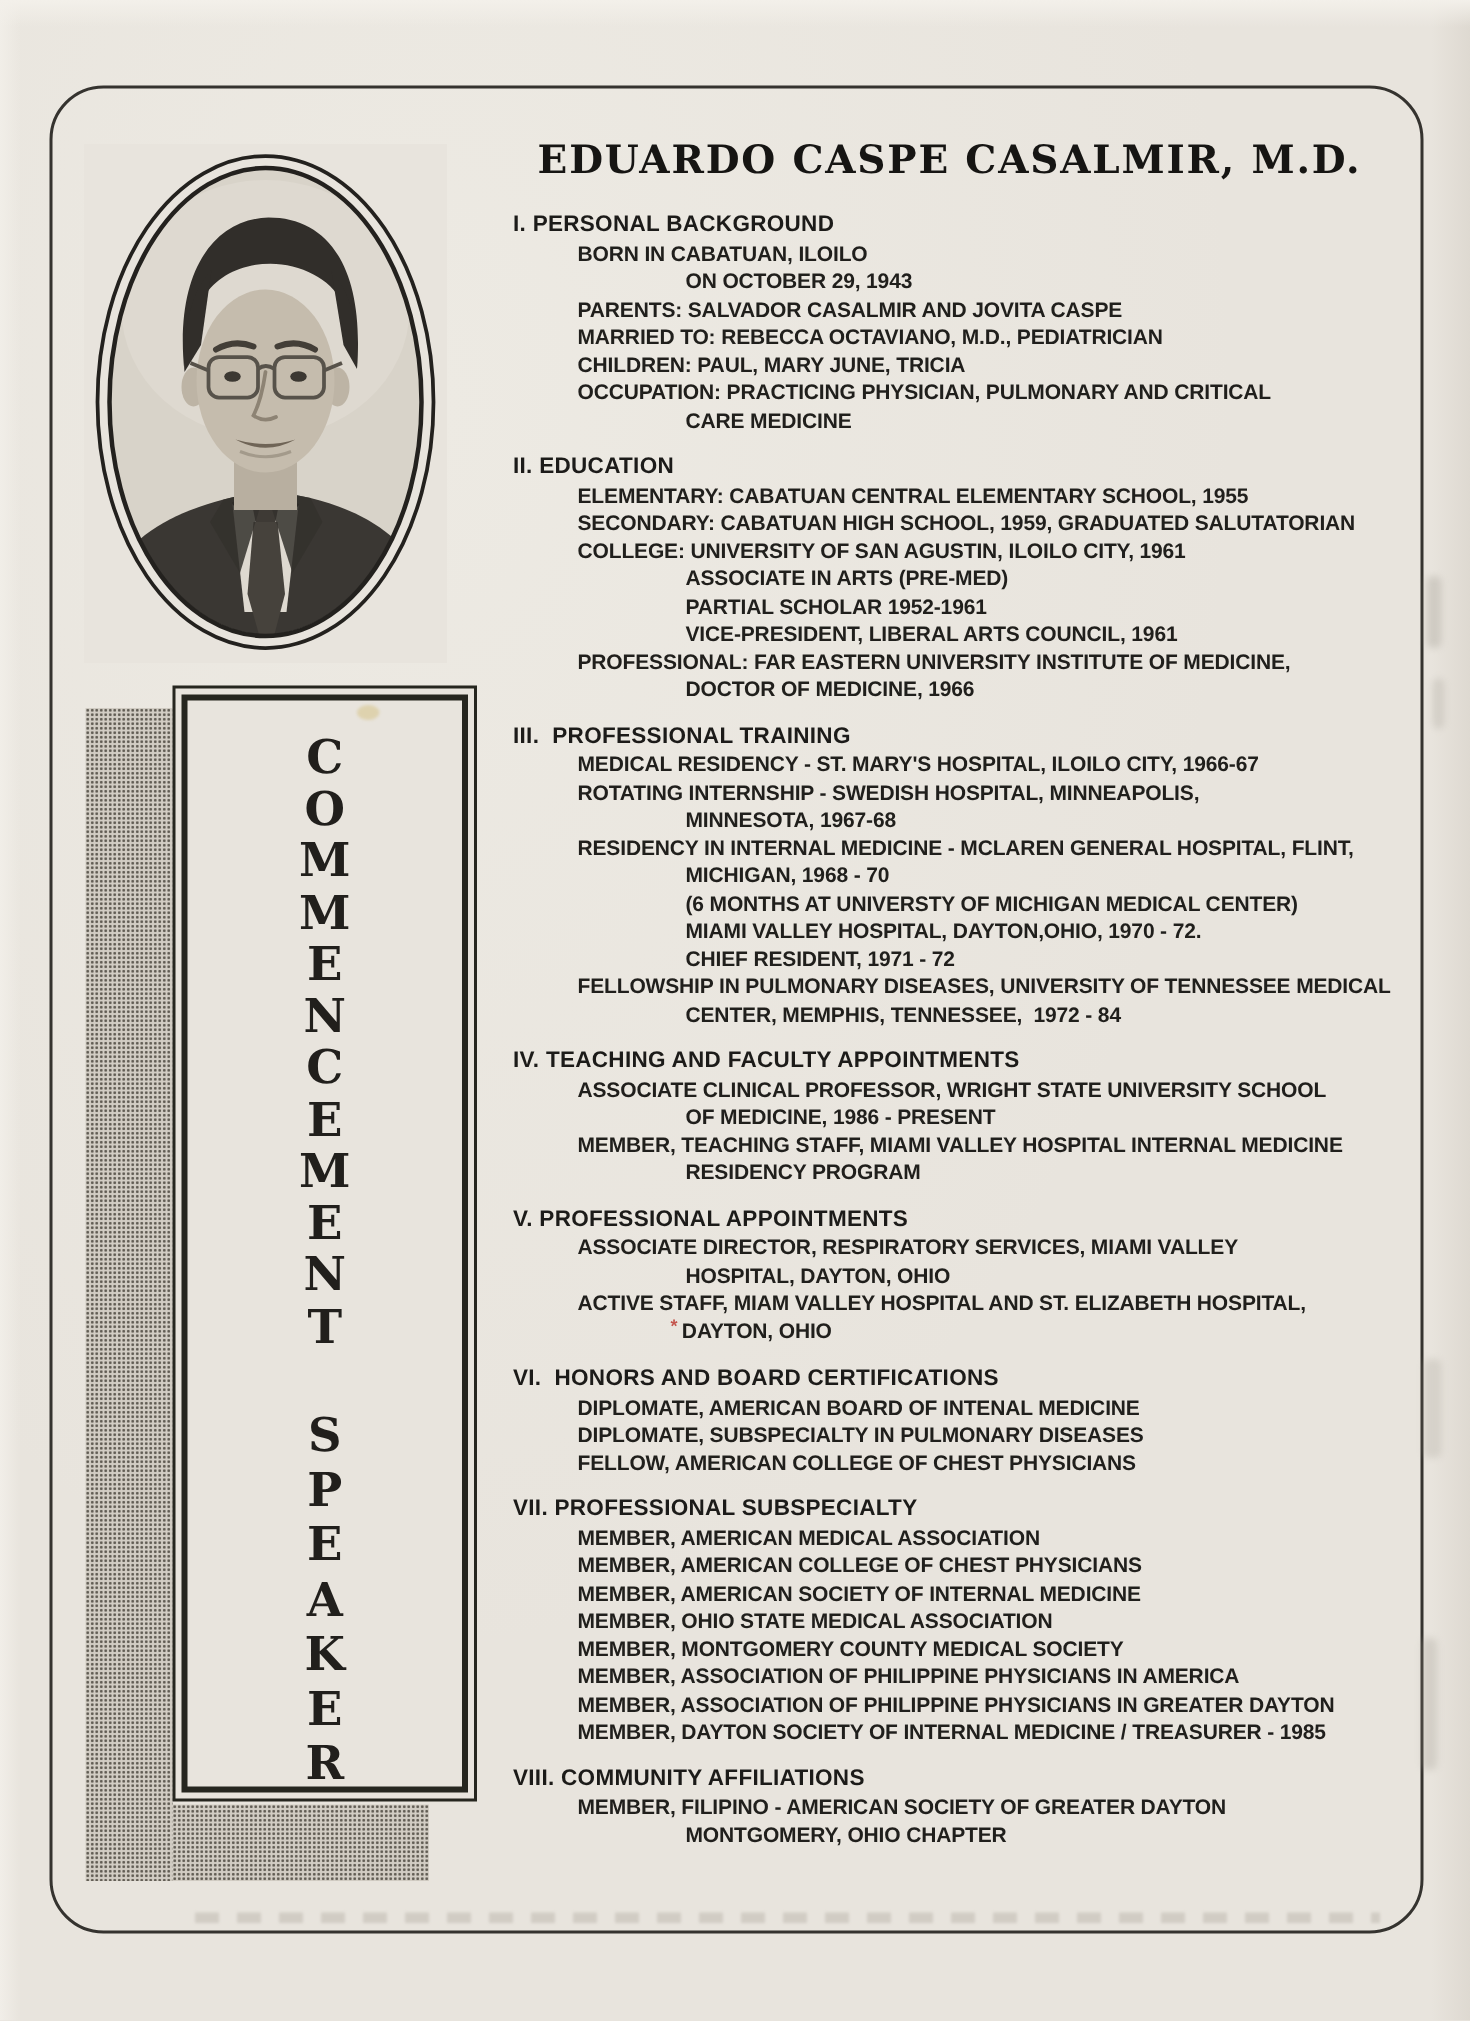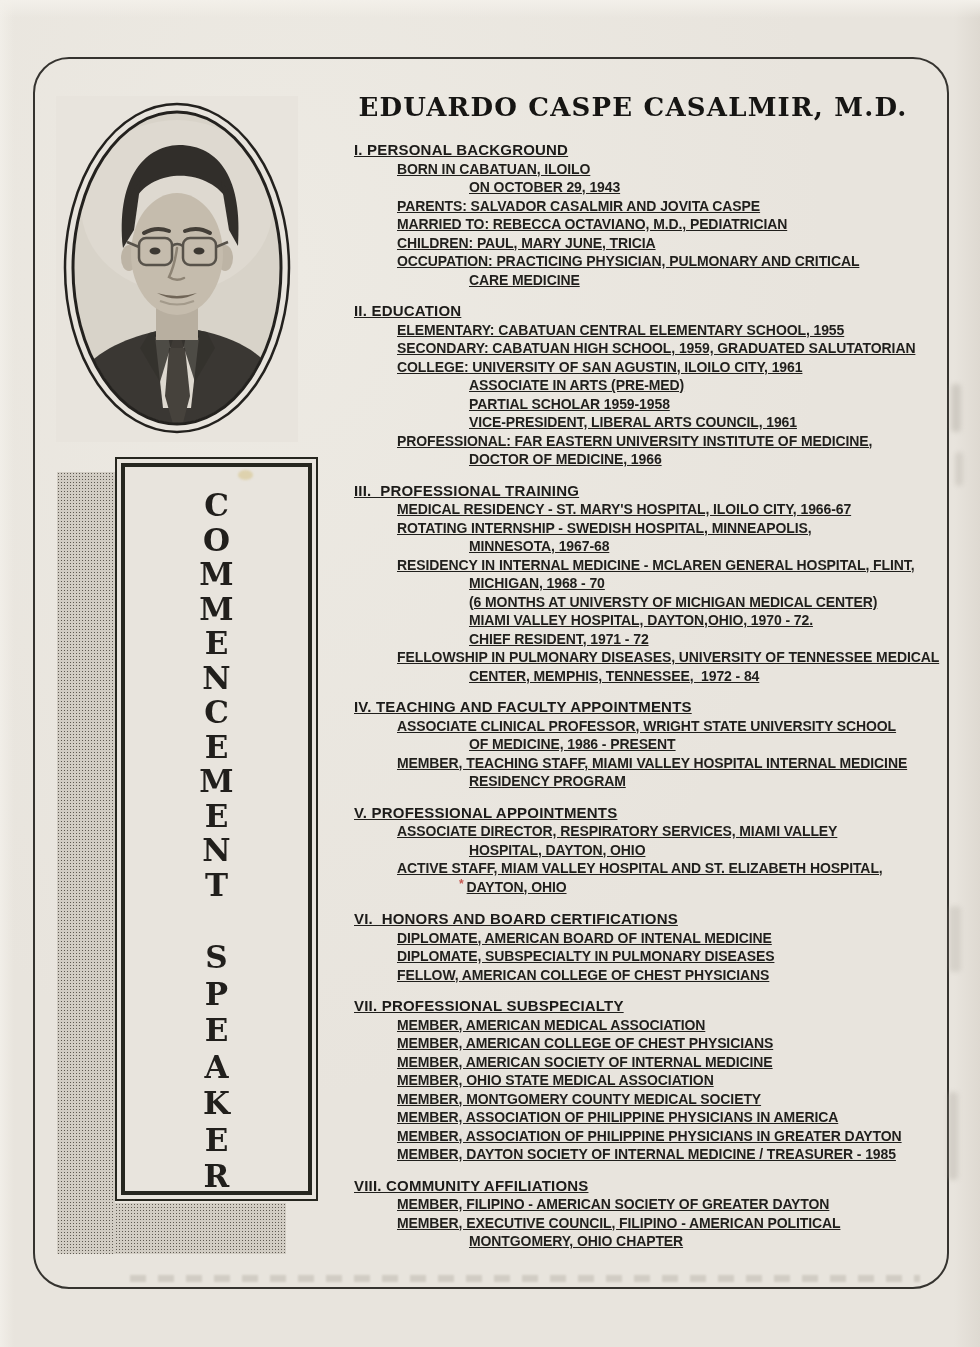--- a/index.html
+++ b/index.html
@@ -25,21 +25,21 @@
   
   .title{
     position:absolute;left:342px;top:92px;width:582px;margin:0;
     text-align:center;
     font-family:"DejaVu Serif", serif;
     font-size:26px;font-weight:bold;letter-spacing:1.2px;
     color:#161513;white-space:pre;
   }
   
   .content{
-    position:absolute;left:354px;top:141px;width:612px;color:#201f1c;text-decoration:underline;
+    position:absolute;left:342px;top:141px;width:612px;color:#201f1c;
   }
   .content section{margin:0 0 0 0;}
   .content section + section h2{margin-top:13px;}
   .content h2{
     margin:0;font-size:15px;line-height:18.5px;font-weight:bold;
     letter-spacing:0.2px;white-space:pre;color:#1c1b19;
   }
   .line{
     font-size:14px;line-height:18.5px;font-weight:bold;
     letter-spacing:-0.1px;white-space:pre;
@@ -202,21 +202,21 @@
         <div class="line ind1">CHILDREN: PAUL, MARY JUNE, TRICIA</div>
         <div class="line ind1">OCCUPATION: PRACTICING PHYSICIAN, PULMONARY AND CRITICAL</div>
         <div class="line ind2">CARE MEDICINE</div>
       </section>
       <section>
         <h2>II. EDUCATION</h2>
         <div class="line ind1">ELEMENTARY: CABATUAN CENTRAL ELEMENTARY SCHOOL, 1955</div>
         <div class="line ind1">SECONDARY: CABATUAN HIGH SCHOOL, 1959, GRADUATED SALUTATORIAN</div>
         <div class="line ind1">COLLEGE: UNIVERSITY OF SAN AGUSTIN, ILOILO CITY, 1961</div>
         <div class="line ind2">ASSOCIATE IN ARTS (PRE-MED)</div>
-        <div class="line ind2">PARTIAL SCHOLAR 1959-1958</div>
+        <div class="line ind2">PARTIAL SCHOLAR 1952-1961</div>
         <div class="line ind2">VICE-PRESIDENT, LIBERAL ARTS COUNCIL, 1961</div>
         <div class="line ind1">PROFESSIONAL: FAR EASTERN UNIVERSITY INSTITUTE OF MEDICINE,</div>
         <div class="line ind2">DOCTOR OF MEDICINE, 1966</div>
       </section>
       <section>
         <h2>III.  PROFESSIONAL TRAINING</h2>
         <div class="line ind1">MEDICAL RESIDENCY - ST. MARY'S HOSPITAL, ILOILO CITY, 1966-67</div>
         <div class="line ind1">ROTATING INTERNSHIP - SWEDISH HOSPITAL, MINNEAPOLIS,</div>
         <div class="line ind2">MINNESOTA, 1967-68</div>
         <div class="line ind1">RESIDENCY IN INTERNAL MEDICINE - MCLAREN GENERAL HOSPITAL, FLINT,</div>
@@ -254,21 +254,20 @@
         <div class="line ind1">MEMBER, AMERICAN SOCIETY OF INTERNAL MEDICINE</div>
         <div class="line ind1">MEMBER, OHIO STATE MEDICAL ASSOCIATION</div>
         <div class="line ind1">MEMBER, MONTGOMERY COUNTY MEDICAL SOCIETY</div>
         <div class="line ind1">MEMBER, ASSOCIATION OF PHILIPPINE PHYSICIANS IN AMERICA</div>
         <div class="line ind1">MEMBER, ASSOCIATION OF PHILIPPINE PHYSICIANS IN GREATER DAYTON</div>
         <div class="line ind1">MEMBER, DAYTON SOCIETY OF INTERNAL MEDICINE / TREASURER - 1985</div>
       </section>
       <section>
         <h2>VIII. COMMUNITY AFFILIATIONS</h2>
         <div class="line ind1">MEMBER, FILIPINO - AMERICAN SOCIETY OF GREATER DAYTON</div>
-        <div class="line ind1">MEMBER, EXECUTIVE COUNCIL, FILIPINO - AMERICAN POLITICAL</div>
         <div class="line ind2">MONTGOMERY, OHIO CHAPTER</div>
       </section>
     </main>
 
   <div class="smudge sm1"></div>
   <div class="smudge sm2"></div>
   <div class="smudge sm3"></div>
   <div class="smudge sm4"></div>
   <div class="bleed-line"></div>
 

